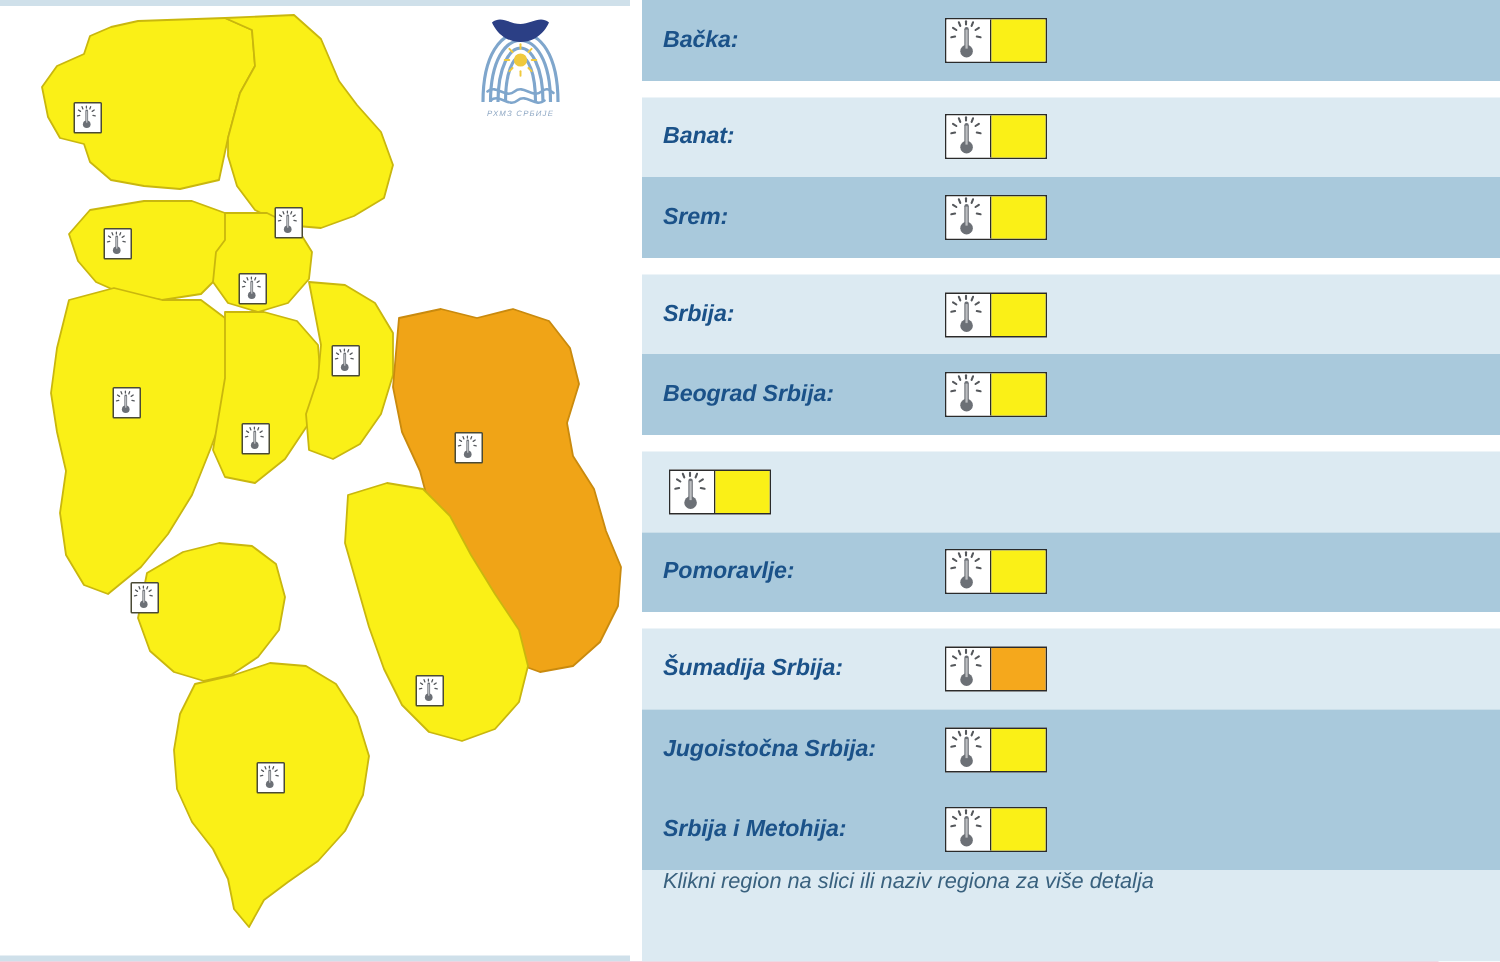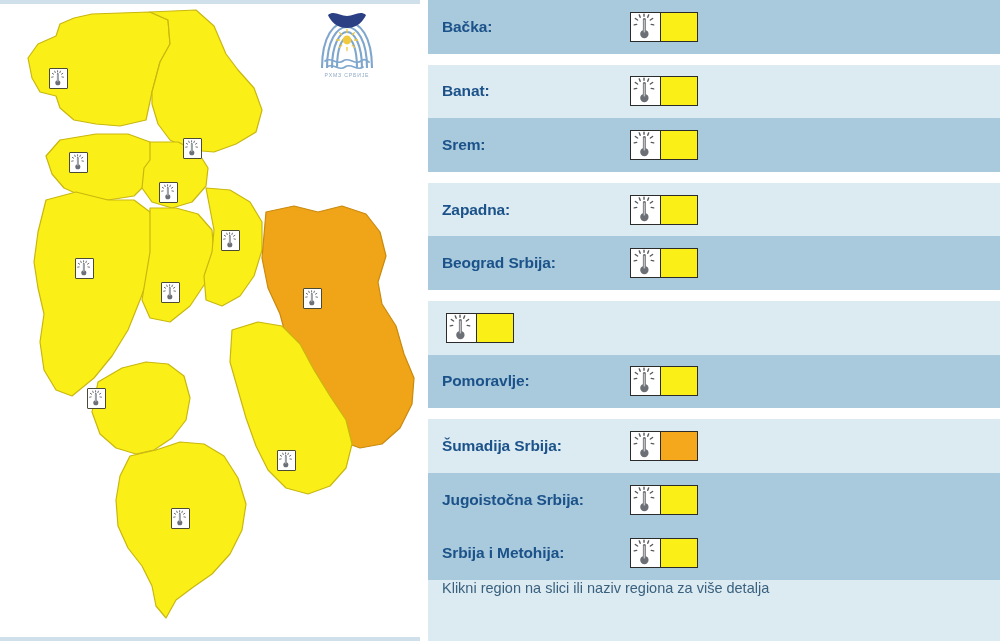--- a/index.html
+++ b/index.html
@@ -12,20 +12,21 @@
     background: #ffffff;
     font-family: "Liberation Sans", "DejaVu Sans", sans-serif;
   }
 
   #app {
     position: relative;
     width: 959px;
     height: 641px;
     display: flex;
     background: #be185d;
+    font-style: italic;
   }
 
   
   #map-panel {
     position: relative;
     width: 420px;
     height: 641px;
     background: #ffffff;
     flex: 0 0 420px;
     overflow: hidden;
@@ -283,21 +284,21 @@
           <div class="warn-chip">
             <span class="warn-icon">
               <svg viewBox="0 0 30 30">
                 <use href="#therm-glyph"></use>
               </svg>
             </span>
             <span class="warn-swatch" style="background: rgb(250, 240, 23);"></span>
           </div>
         </div>
         <div class="region-row light">
-          <span class="region-label">Zapadna:</span>
+          <span class="region-label">Srbija:</span>
           <div class="warn-chip">
             <span class="warn-icon">
               <svg viewBox="0 0 30 30">
                 <use href="#therm-glyph"></use>
               </svg>
             </span>
             <span class="warn-swatch" style="background: rgb(250, 240, 23);"></span>
           </div>
         </div>
         <div class="region-row dark">

